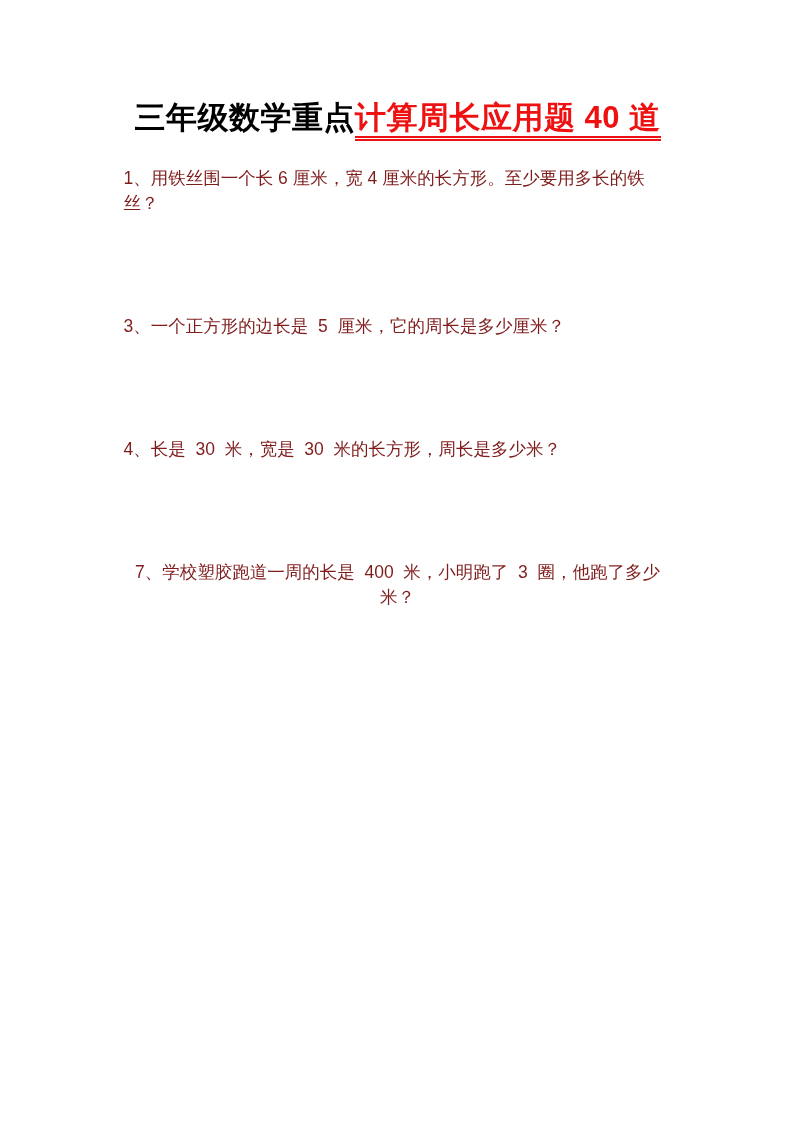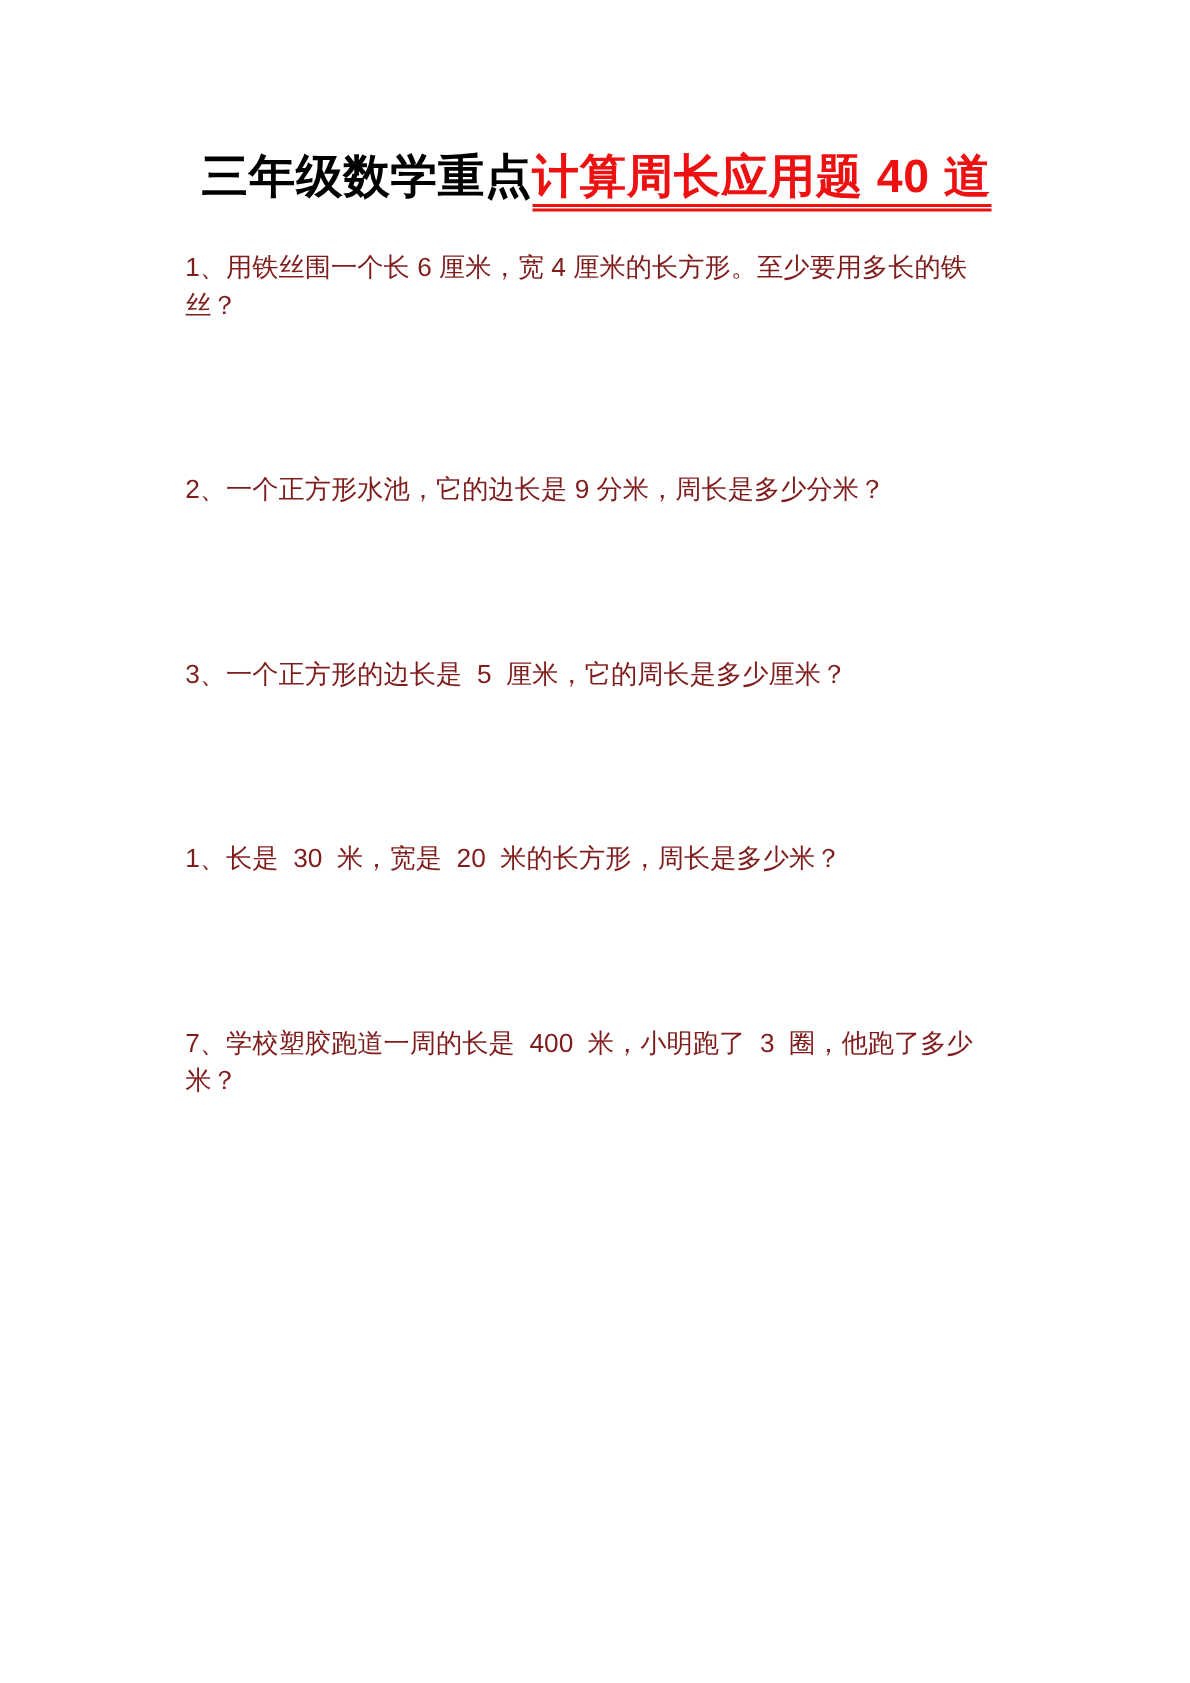--- a/index.html
+++ b/index.html
@@ -38,30 +38,30 @@
   }
   .question {
     margin: 0 0 98px 0;
     font-size: 17.5px;
     line-height: 25px;
     white-space: pre-wrap;
     color: #7f1d1d;
   }
   .question:last-child {
     margin-bottom: 0;
+    text-align: center;
   }
 </style>
 </head>
 <body>
 
 <div class="page">
 
   <h1 class="doc-title"><span class="title-black">三年级数学重点</span><span class="title-red">计算周长应用题 40 道</span></h1>
 
   <div>
     <p class="question">1、用铁丝围一个长 6 厘米，宽 4 厘米的长方形。至少要用多长的铁丝？</p>
-    <p class="question">2、一个正方形水池，它的边长是 9 分米，周长是多少分米？</p>
     <p class="question">3、一个正方形的边长是  5  厘米，它的周长是多少厘米？</p>
-    <p class="question">1、长是  30  米，宽是  20  米的长方形，周长是多少米？</p>
+    <p class="question">4、长是  30  米，宽是  30  米的长方形，周长是多少米？</p>
     <p class="question">7、学校塑胶跑道一周的长是  400  米，小明跑了  3  圈，他跑了多少米？</p>
   </div>
 
 </div>
 
 </body></html>

